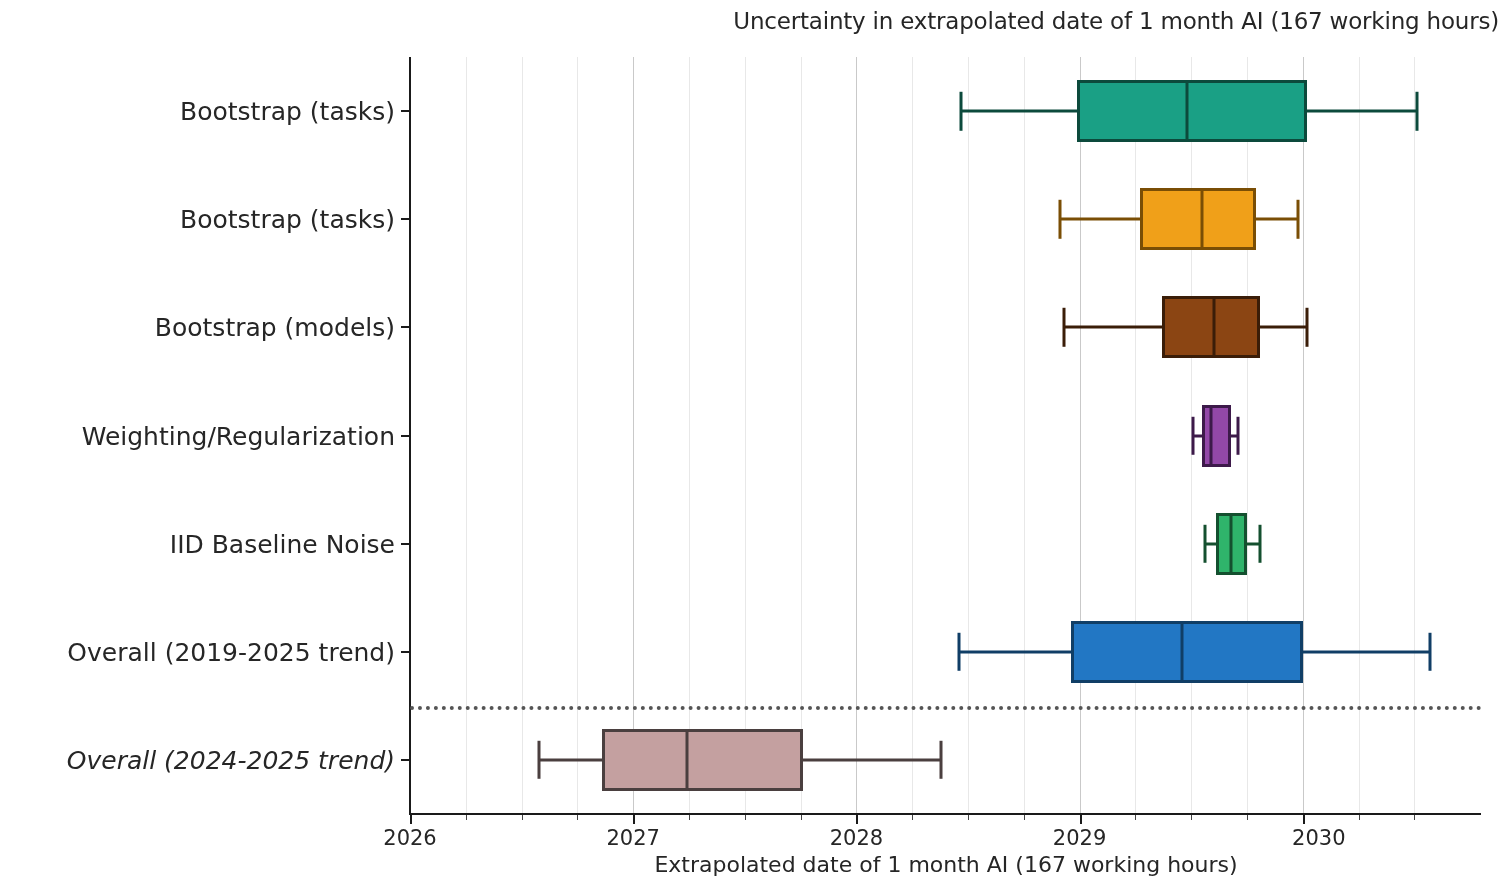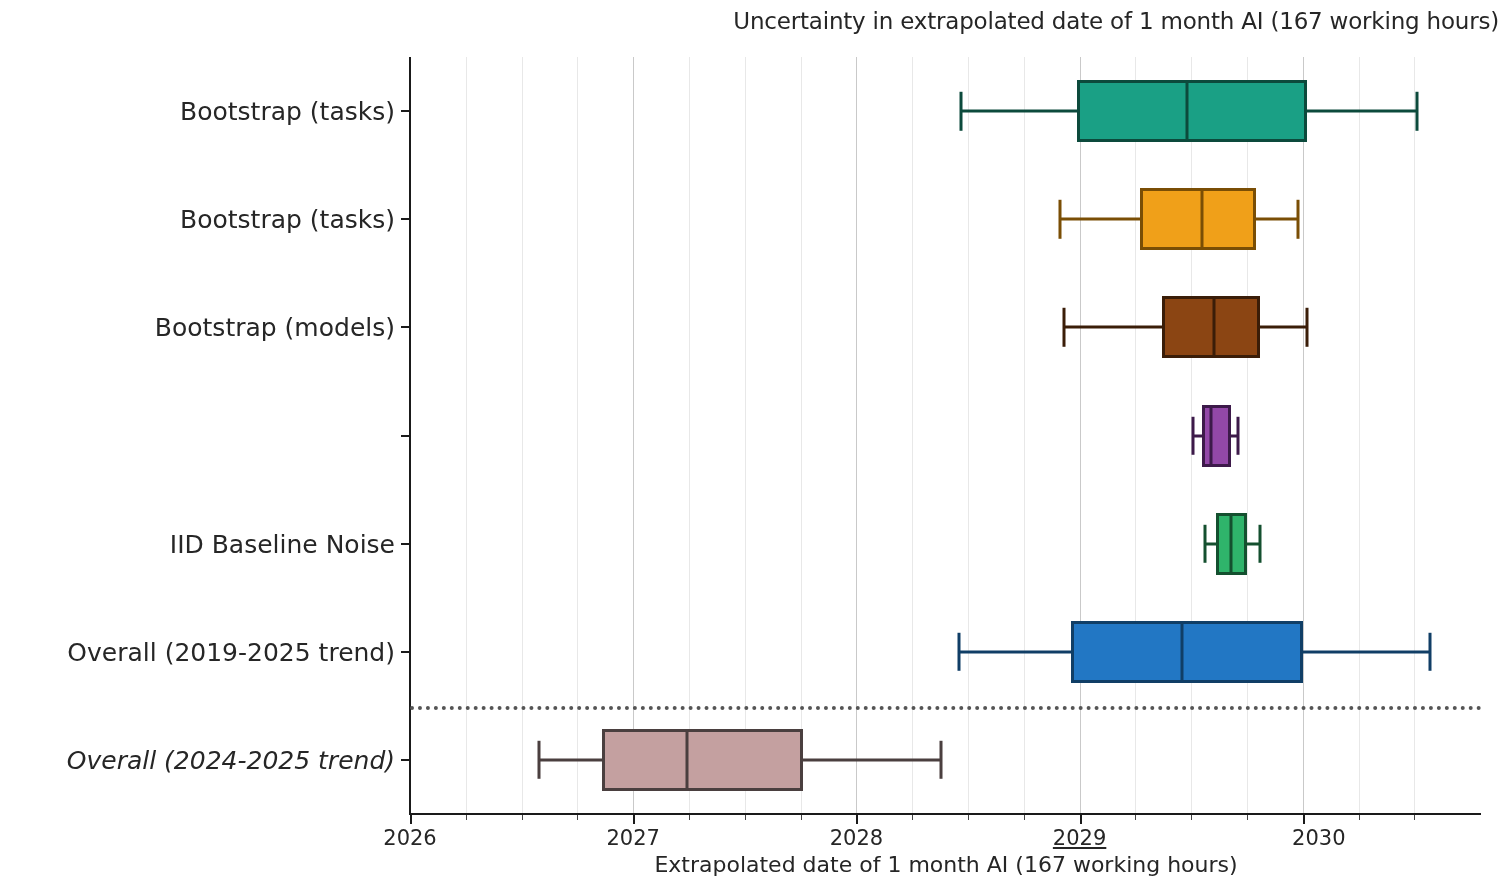--- a/index.html
+++ b/index.html
@@ -191,20 +191,21 @@
       <div class="gridline major" style="left: 892.8px;"></div>
     </div>
 
   <div id="spine-left"></div>
   <div id="spine-bottom"></div>
 
   <div id="ylabels">
       <div class="ytick-label" style="top: 111.071px;">Bootstrap (tasks)</div>
       <div class="ytick-label" style="top: 219.214px;">Bootstrap (tasks)</div>
       <div class="ytick-label" style="top: 327.357px;">Bootstrap (models)</div>
+      <div class="ytick-label" style="top: 435.5px;">Weighting/Regularization</div>
       <div class="ytick-label" style="top: 543.643px;">IID Baseline Noise</div>
       <div class="ytick-label" style="top: 651.786px;">Overall (2019-2025 trend)</div>
       <div class="ytick-label" style="top: 759.929px; font-style: italic;">Overall (2024-2025 trend)</div>
     </div>
   <div id="xaxis-parts">
       <div class="xtick-minor" style="left: 465.8px;"></div>
       <div class="xtick-minor" style="left: 521.6px;"></div>
       <div class="xtick-minor" style="left: 577.4px;"></div>
       <div class="xtick-minor" style="left: 689px;"></div>
       <div class="xtick-minor" style="left: 744.8px;"></div>
@@ -217,21 +218,21 @@
       <div class="xtick-minor" style="left: 1247px;"></div>
       <div class="xtick-minor" style="left: 1358.6px;"></div>
       <div class="xtick-minor" style="left: 1414.4px;"></div>
       <div class="xtick-major" style="left: 410px;"></div>
       <div class="xtick-label" style="left: 410px;">2026</div>
       <div class="xtick-major" style="left: 633.2px;"></div>
       <div class="xtick-label" style="left: 633.2px;">2027</div>
       <div class="xtick-major" style="left: 856.4px;"></div>
       <div class="xtick-label" style="left: 856.4px;">2028</div>
       <div class="xtick-major" style="left: 1079.6px;"></div>
-      <div class="xtick-label" style="left: 1079.6px; text-decoration: underline;">2029</div>
+      <div class="xtick-label" style="left: 1079.6px;">2029</div>
       <div class="xtick-major" style="left: 1302.8px;"></div>
       <div class="xtick-label" style="left: 1302.8px; margin-left: 16px;">2030</div>
     </div>
 
   <div id="xaxis-title">Extrapolated date of 1 month AI (167 working hours)</div>
 
 <div class="ytick-mark" style="top: 110.071px;"></div>
     <div class="bp-whisker-line" style="left: 961.304px; width: 116.064px; top: 111.071px; background: rgb(12, 74, 60);"></div>
     <div class="bp-whisker-line" style="left: 1307.26px; width: 109.368px; top: 111.071px; background: rgb(12, 74, 60);"></div>
     <div class="bp-cap" style="left: 961.304px; top: 111.071px; height: 38.44px; background: rgb(12, 74, 60);"></div>

